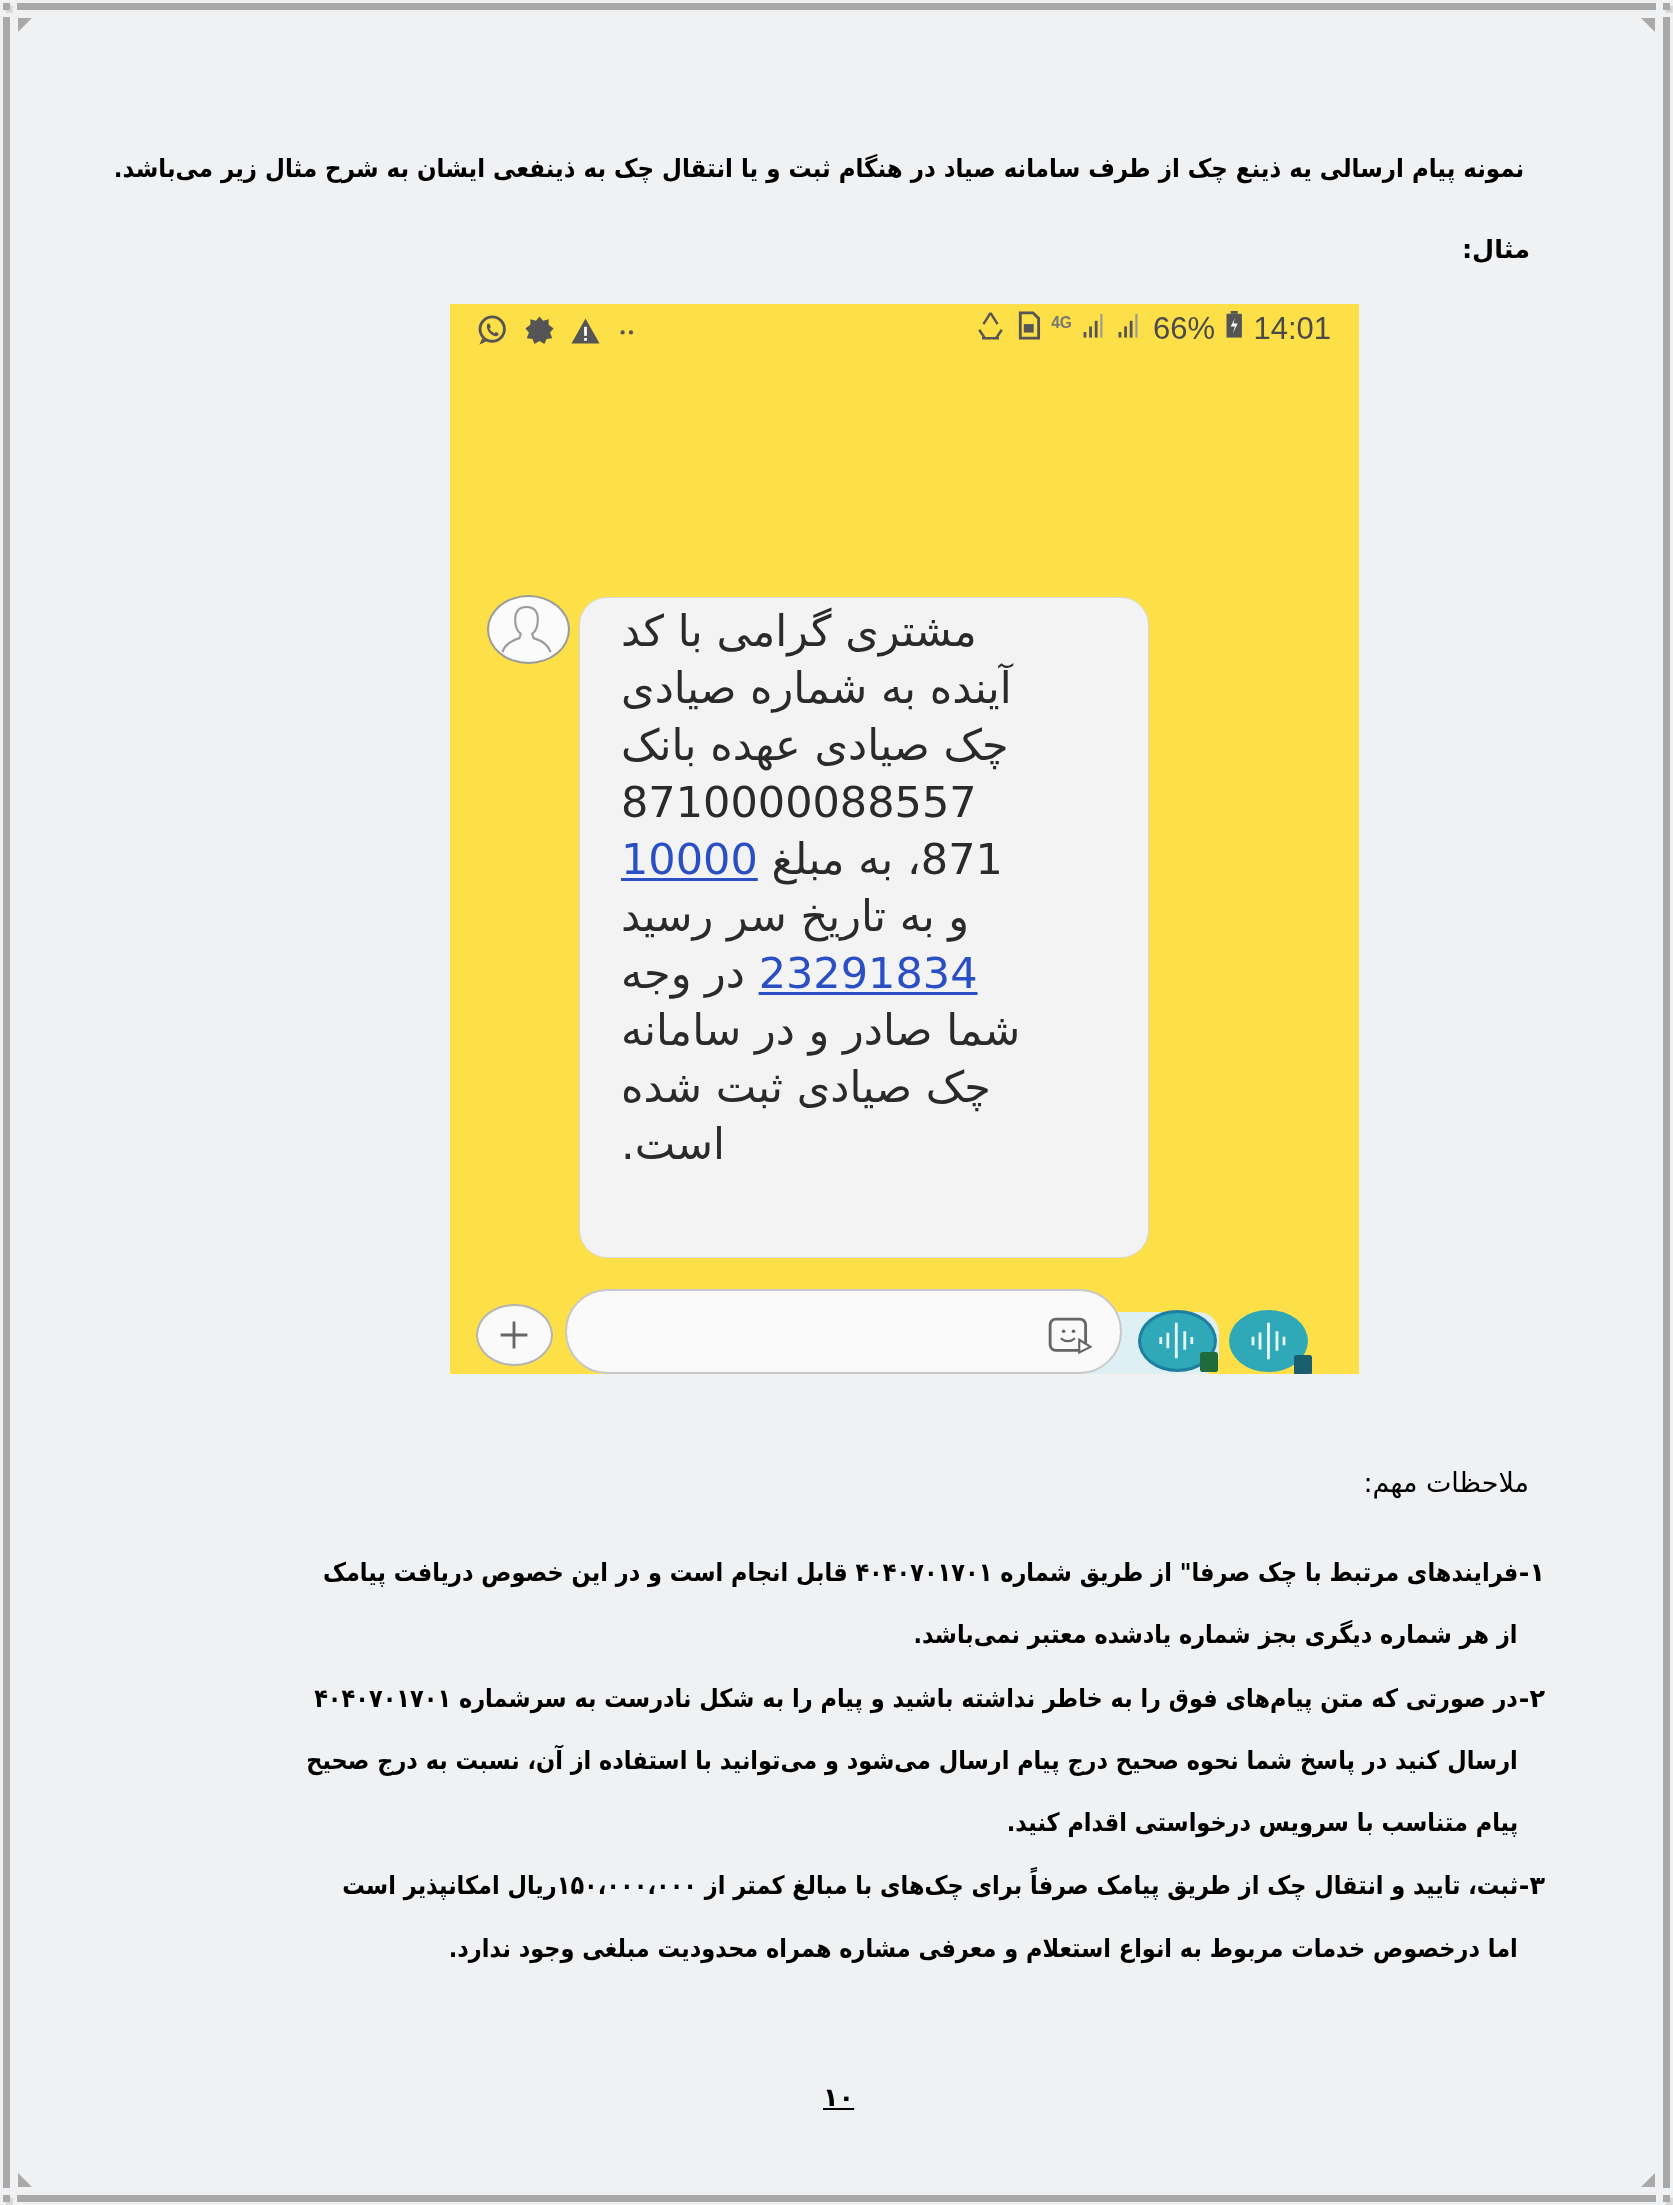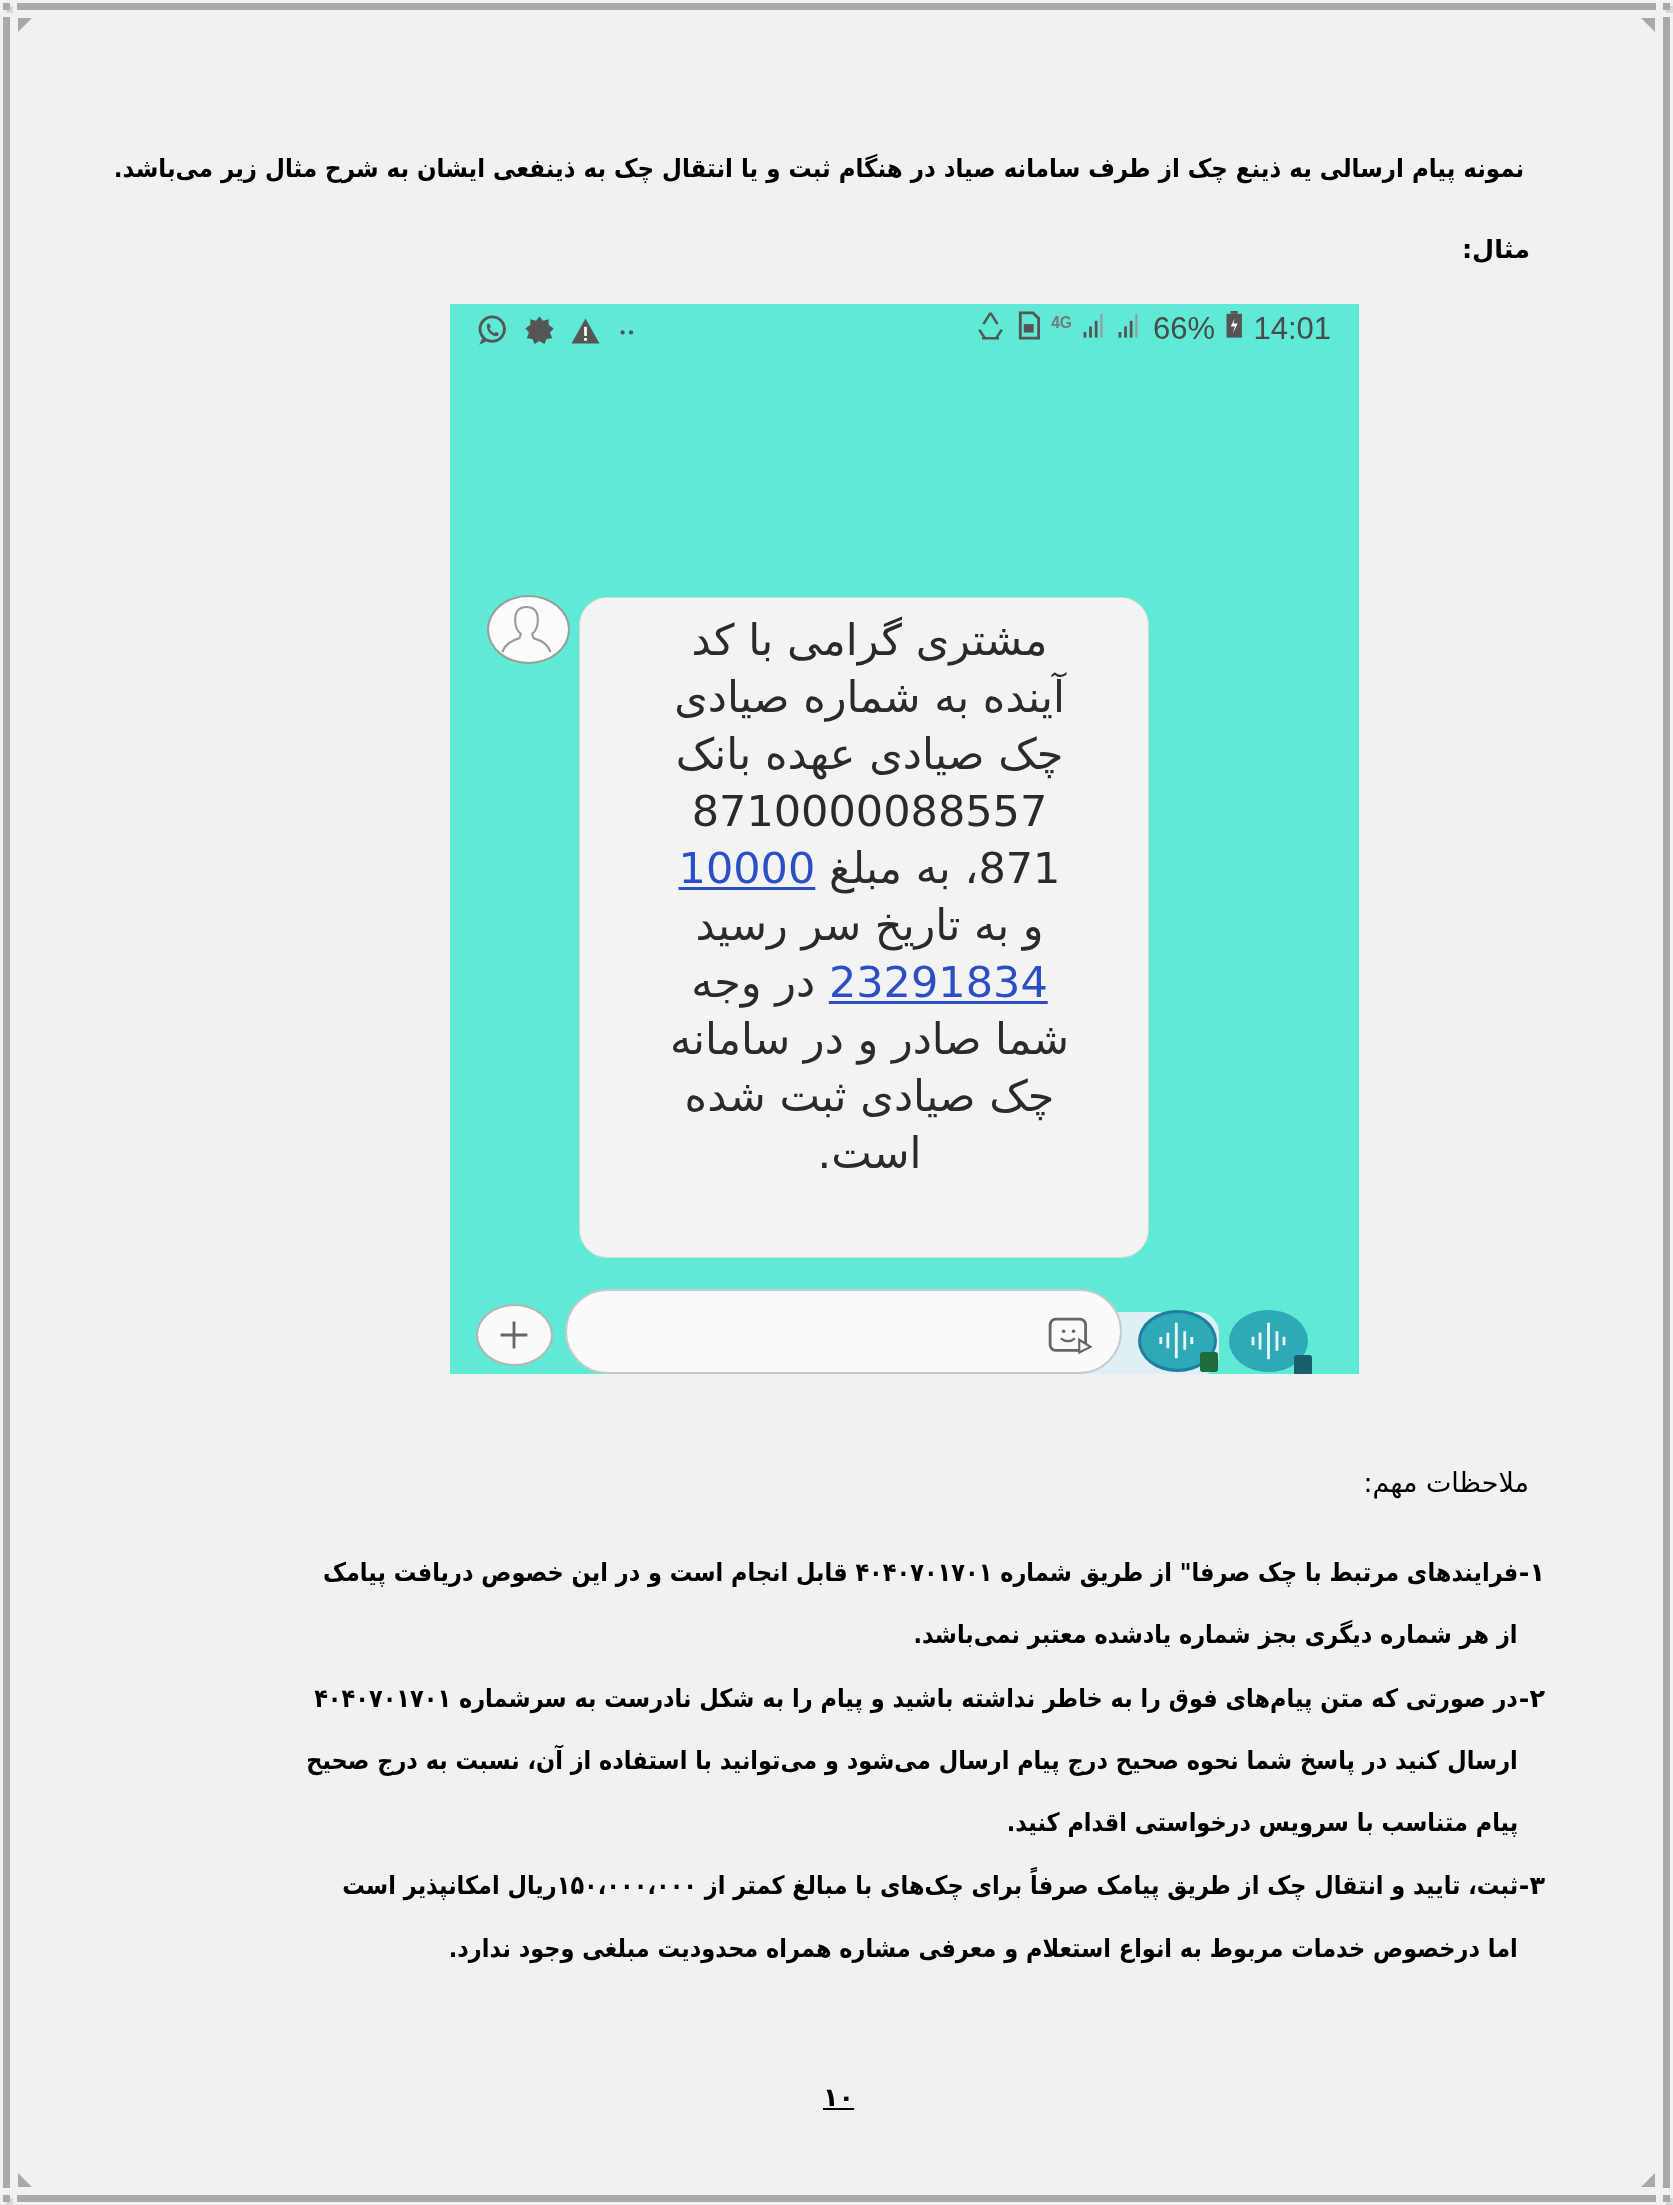--- a/index.html
+++ b/index.html
@@ -21,34 +21,34 @@
   .tri-tl { left: 17.7px; top: 17.7px; border-top: 14px solid #a9a9a9; border-right: 14px solid transparent; }
   .tri-tr { right: 17.7px; top: 17.7px; border-top: 14px solid #a9a9a9; border-left: 14px solid transparent; }
   .tri-bl { left: 17.7px; bottom: 17.7px; border-bottom: 14px solid #a9a9a9; border-right: 14px solid transparent; }
   .tri-br { right: 17.7px; bottom: 17.7px; border-bottom: 14px solid #a9a9a9; border-left: 14px solid transparent; }
 
   .doc-text { position: absolute; direction: rtl; text-align: right; font-family: "DejaVu Sans", sans-serif; font-size: 25.5px; line-height: 1.2; white-space: nowrap; }
   .intro { right: 149px; top: 153px; font-weight: bold; letter-spacing: -0.7px; transform: scaleX(0.9); transform-origin: right center; }
   .example-label { right: 143px; top: 234px; font-weight: bold; }
 
   
-  .phone { position: absolute; left: 450px; top: 304px; width: 909px; height: 1070px; background: #5eead4; overflow: hidden; }
+  .phone { position: absolute; left: 450px; top: 304px; width: 909px; height: 1070px; background: #fde047; overflow: hidden; }
   .status-bar { position: absolute; left: 0; right: 0; top: 0; height: 50px; color: #555; }
   .sb-left { position: absolute; left: 25px; top: 10px; display: flex; gap: 15.6px; align-items: center; }
   .sb-right { position: absolute; right: 28px; top: 5.7px; display: flex; gap: 10px; align-items: center; font-family: "Liberation Sans", sans-serif; font-size: 31px; color: #4a4a4a; }
   .sb-icon { display: inline-block; }
   .app-header { position: absolute; left: 0; right: 0; top: 50px; height: 94px; border-bottom: 1.4px solid #ebebeb; }
   .back-btn { position: absolute; left: 67px; top: 27px; width: 28px; height: 43px; }
   .thread-title { position: absolute; left: 142px; top: 25.5px; font-family: "Liberation Sans", sans-serif; font-weight: bold; font-size: 37px; color: #333; }
   .hdr-icon { position: absolute; top: 23px; width: 50px; height: 50px; }
   .call-btn { left: 585px; } .search-btn { left: 706px; } .more-btn { left: 809px; }
 
   .avatar { position: absolute; left: 37px; top: 291px; width: 79px; height: 65px; border: 2.1px solid #9b9b9b; border-radius: 50%; background: #fbfbfb; }
   .bubble { position: absolute; left: 129px; top: 293px; width: 570px; height: 661px; background: #f3f3f3; border: 1.4px solid #d9d9d9; border-radius: 28px; box-sizing: border-box; }
-  .bubble-text { position: absolute; right: 30px; top: 14px; width: 497px; direction: rtl; text-align: center; font-family: "DejaVu Sans", sans-serif; font-size: 43px; line-height: 57px; color: #2a2a2a; }
+  .bubble-text { position: absolute; right: 30px; top: 5px; width: 497px; direction: rtl; text-align: left; font-family: "DejaVu Sans", sans-serif; font-size: 43px; line-height: 57px; color: #2a2a2a; }
   .bubble-text .ln { display: block; white-space: nowrap; }
   .link { color: #2a4fc4; text-decoration: underline; text-decoration-thickness: 2.8px; text-underline-offset: 4.3px; }
 
   .composer { position: absolute; left: 0; right: 0; top: 965px; height: 106px; }
   .ghost-strip { position: absolute; left: 202px; top: 43px; width: 567px; height: 64px; background: #dff0f4; border-radius: 21px; }
   .add-btn { position: absolute; left: 25.5px; top: 35px; width: 77px; height: 62px; border: 2.1px solid #b5b5b5; border-radius: 50%; box-sizing: border-box; background: #fafafa; }
   .msg-input { position: absolute; left: 115px; top: 20px; width: 557px; height: 85px; border: 2.1px solid #c8c8c8; border-radius: 43px; box-sizing: border-box; background: #fafafa; }
   .msg-placeholder { position: absolute; left: 37px; top: 12.8px; font-family: "Liberation Sans", sans-serif; font-size: 48px; color: #9e9e9e; }
   .sticker-icon { position: absolute; right: 28px; top: 25.5px; width: 44px; height: 37px; }
   .send-btn { position: absolute; top: 41px; width: 79px; height: 62px; border-radius: 50%; background: #2fa8b8; }

